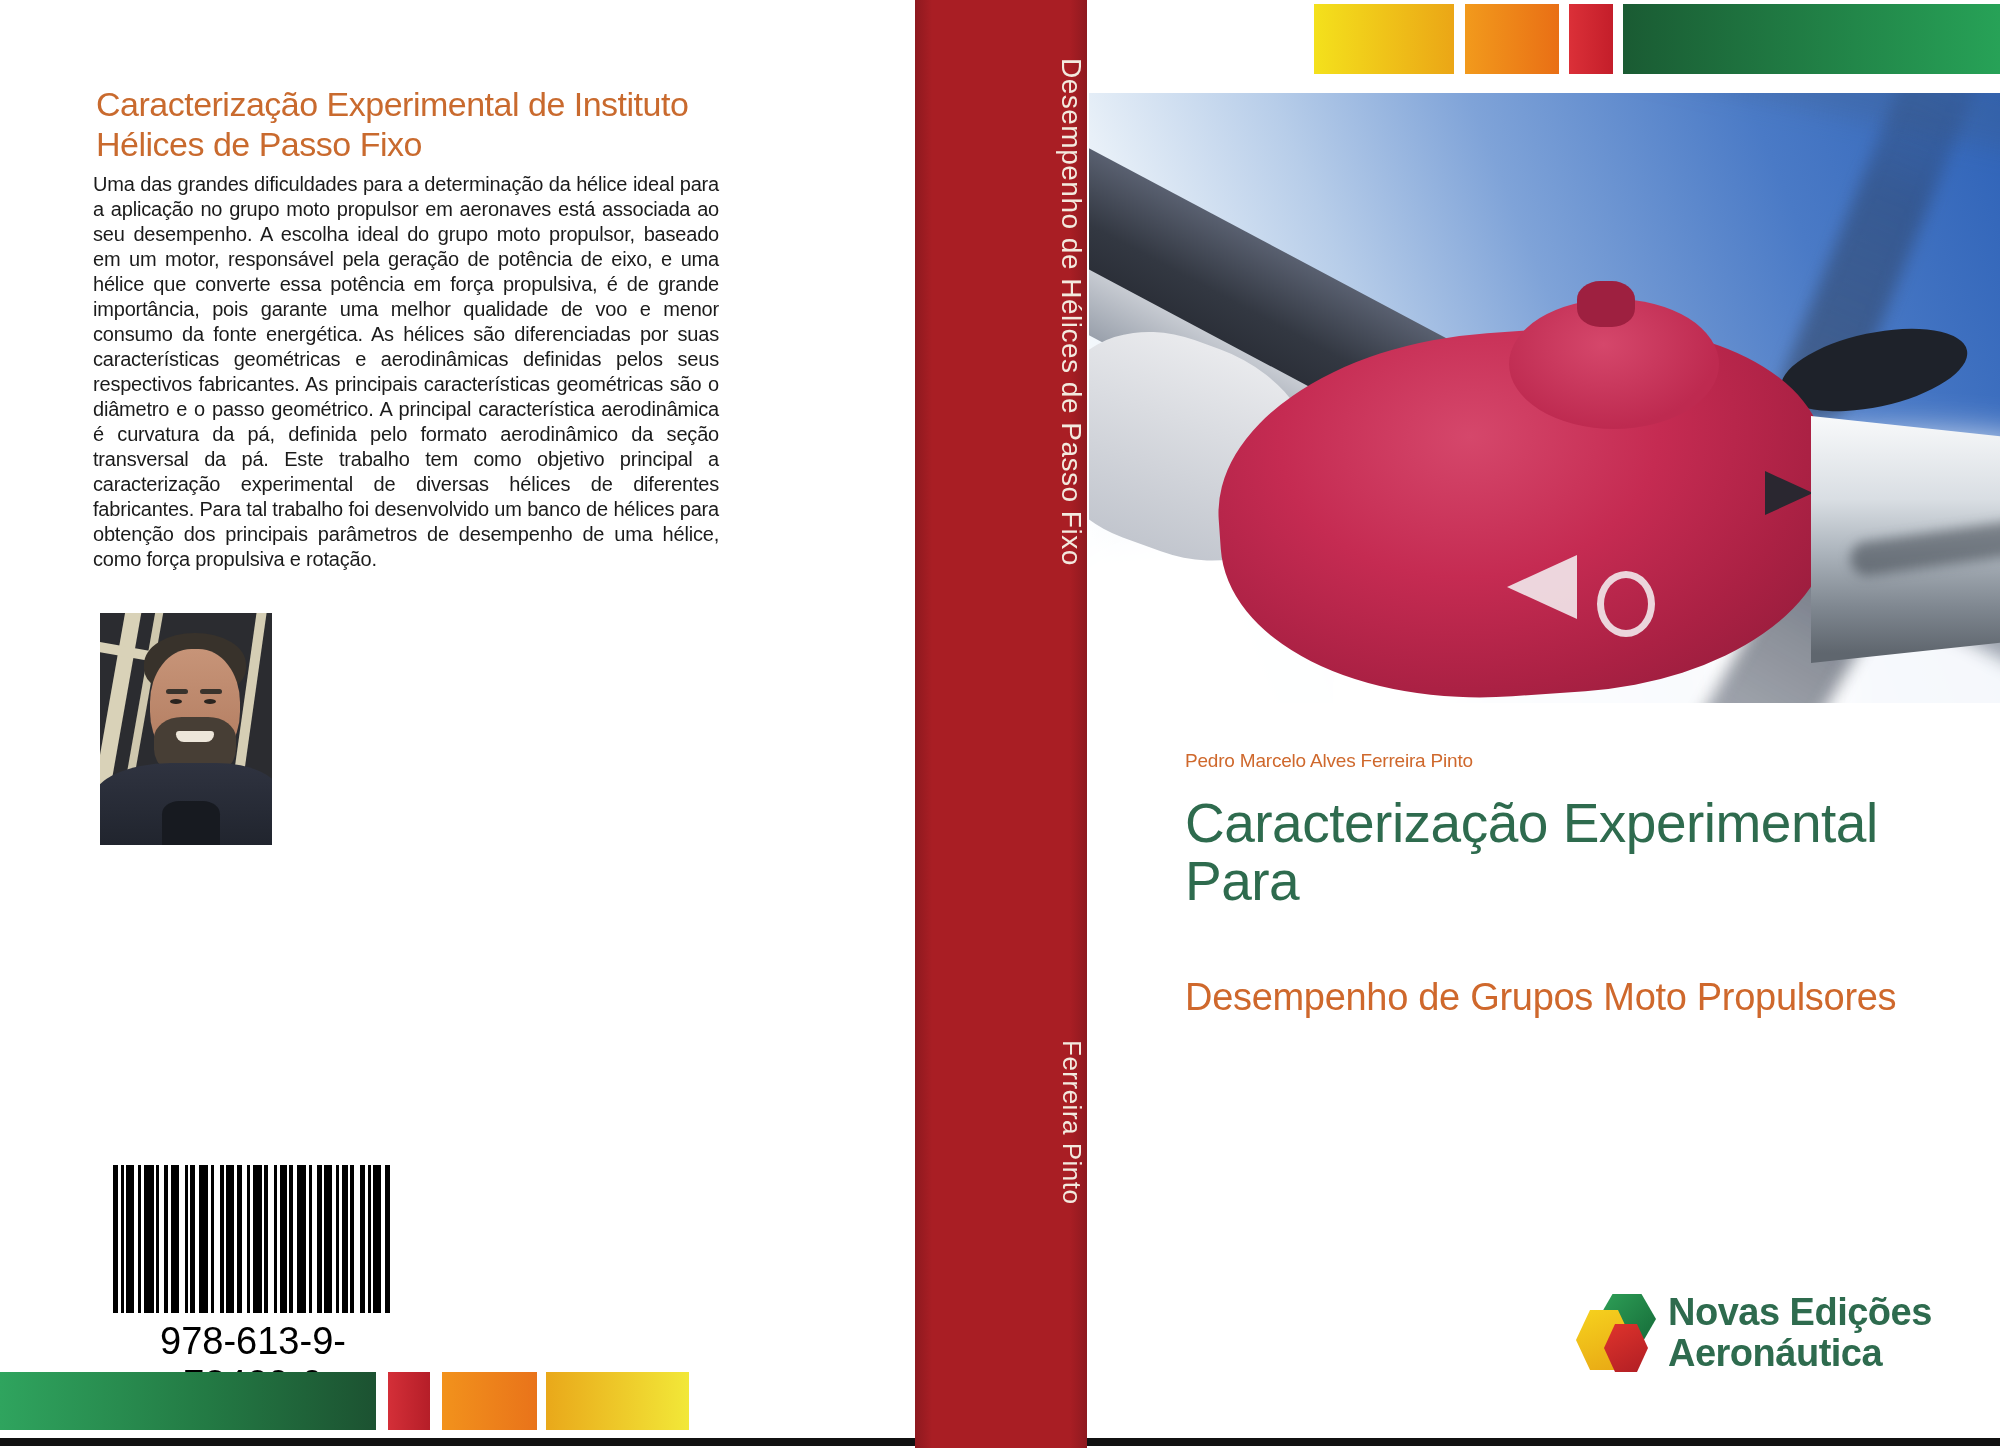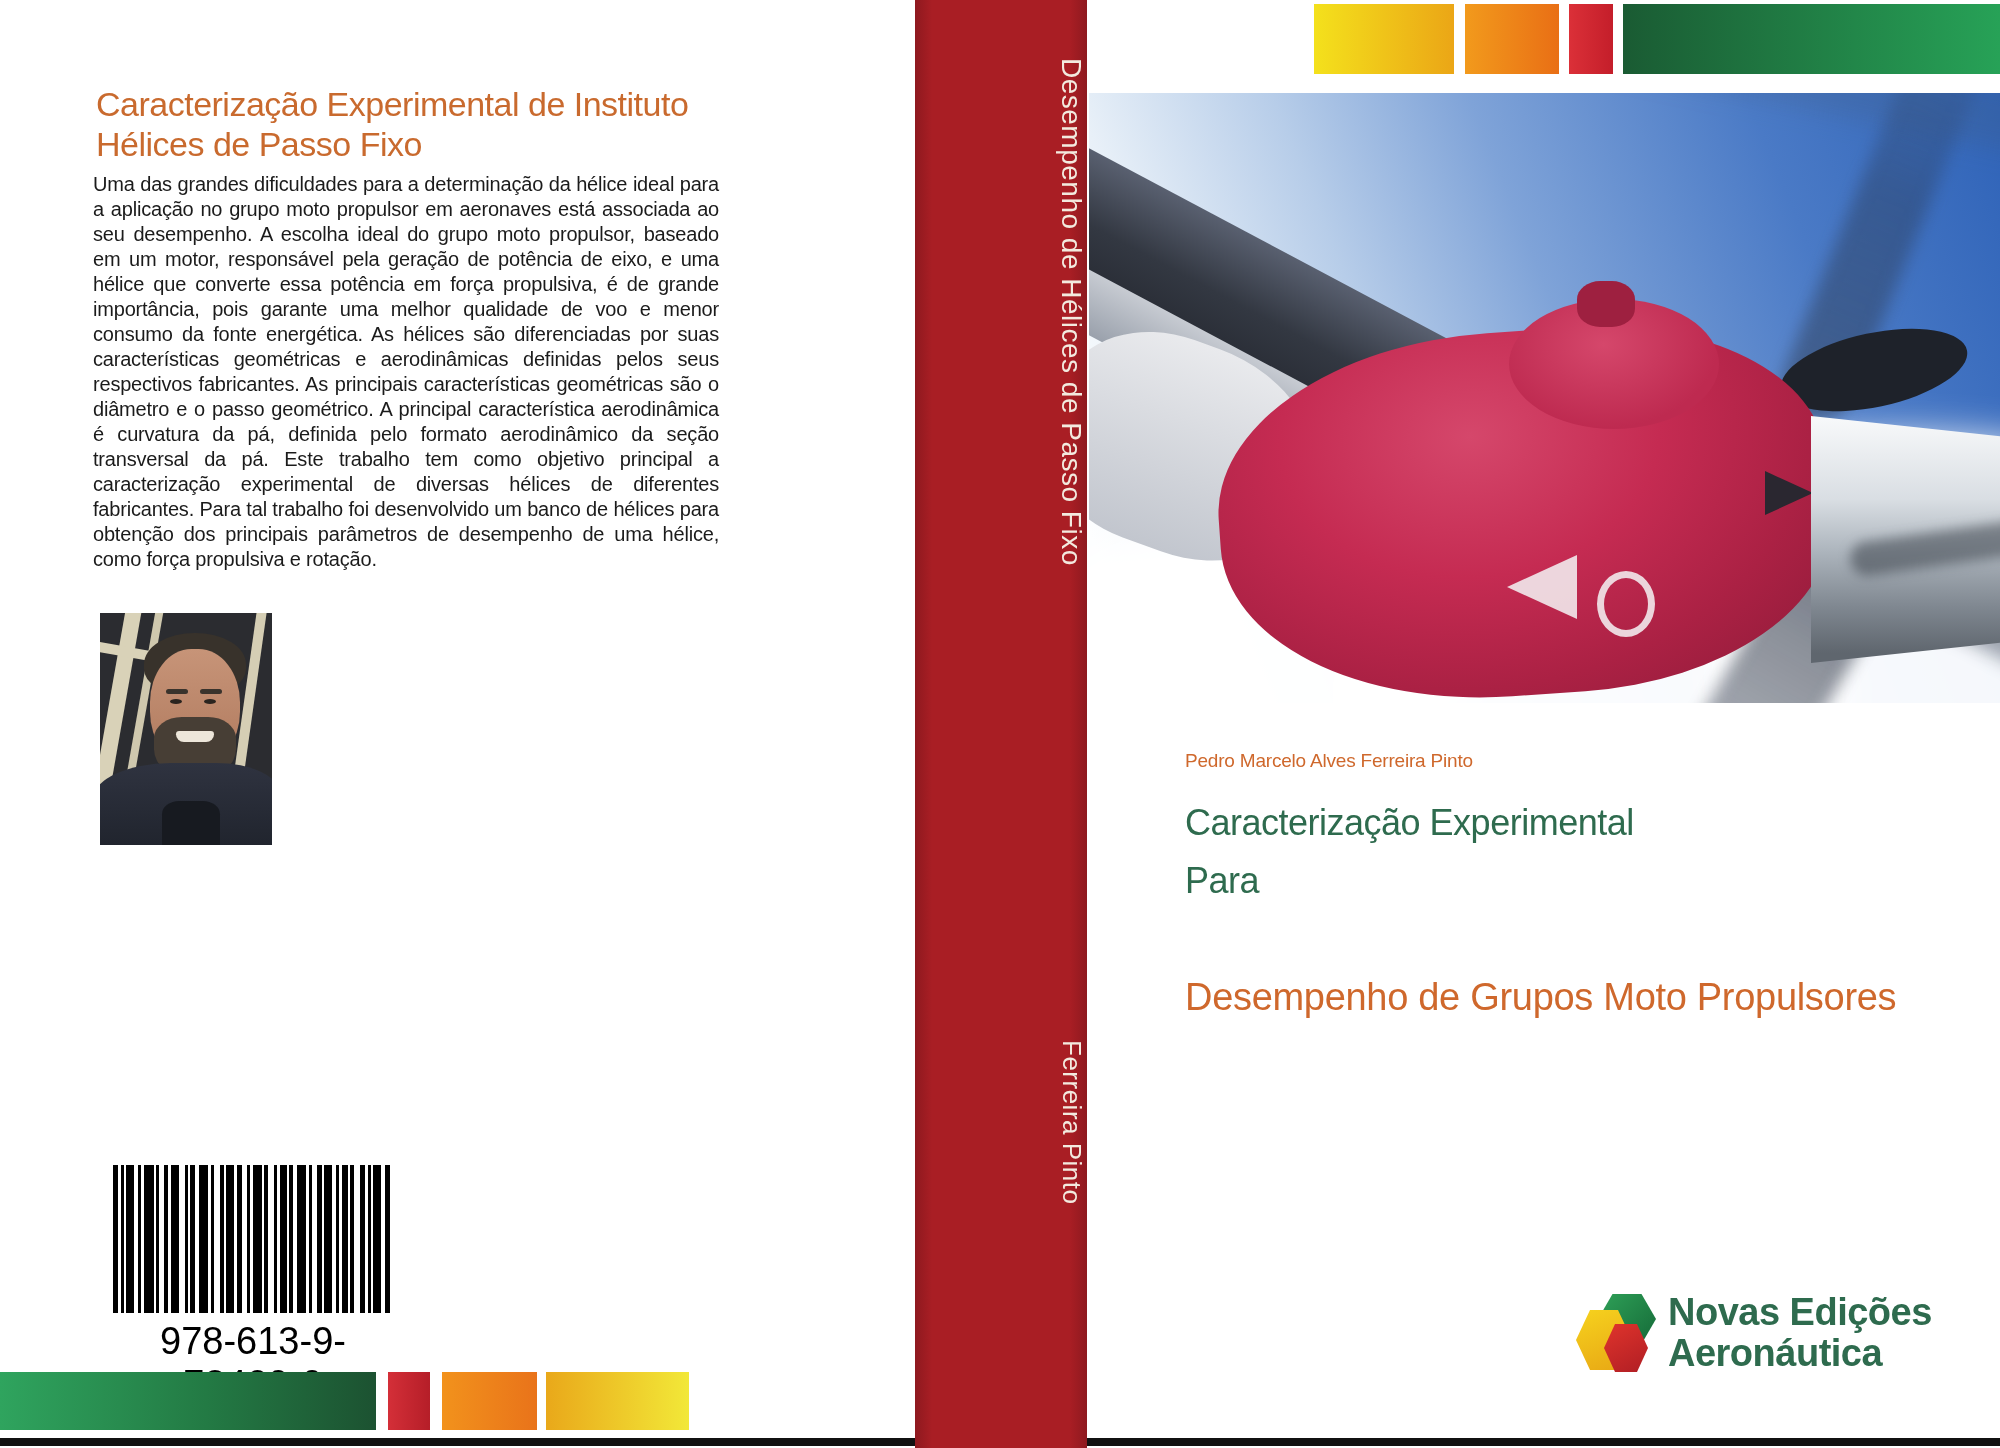--- a/index.html
+++ b/index.html
@@ -103,21 +103,21 @@
   .ph-white-tri{left:418px;top:462px;width:70px;height:64px;background:#F2E9EC;
            clip-path:polygon(0 50%,100% 0,100% 100%);opacity:0.9;}
   .ph-white-ring{left:508px;top:478px;width:44px;height:52px;border:7px solid #F2E9EC;border-radius:50%;opacity:0.9;}
   .ph-spinner{left:722px;top:318px;width:430px;height:252px;
            clip-path:polygon(0% 2%,55% 12%,92% 38%,100% 50%,92% 62%,55% 90%,0% 100%);
            background:linear-gradient(to bottom,#FAFBFC 0%,#D9DEE3 35%,#AEB6BE 55%,#7F8790 78%,#5F666E 96%);}
   .ph-spin-glare{left:760px;top:430px;width:300px;height:34px;background:rgba(36,42,52,0.45);
            border-radius:20px;filter:blur(6px);transform:rotate(-8deg);}
 
   .front-author{left:1185px;top:750px;color:#CF682C;font-size:19px;letter-spacing:-0.2px;}
-  .front-title{left:1185px;top:794px;color:#2E6B4E;font-size:36px;line-height:58px;letter-spacing:-0.5px;}
+  .front-title{left:1185px;top:794px;color:#2E6B4E;font-size:55px;line-height:58px;letter-spacing:-0.5px;}
   .front-subtitle{left:1185px;top:976px;color:#CF682C;font-size:38px;letter-spacing:-0.3px;}
 
   
   .pub-mark{left:1576px;top:1294px;width:80px;height:78px;}
   .hex{position:absolute;clip-path:polygon(25% 0%,75% 0%,100% 50%,75% 100%,25% 100%,0% 50%);}
   .hex.green{left:22px;top:0;width:58px;height:50px;background:linear-gradient(135deg,#2FA158,#156A38);}
   .hex.yellow{left:0;top:16px;width:56px;height:60px;background:linear-gradient(160deg,#F6D21E,#E8A714);}
   .hex.red{left:28px;top:30px;width:44px;height:48px;background:linear-gradient(150deg,#E0342C,#B01E24);}
   .pub-name{left:1668px;top:1292px;color:#2E6B4E;font-size:38px;line-height:41px;font-weight:bold;letter-spacing:-0.5px;}
 </style>

